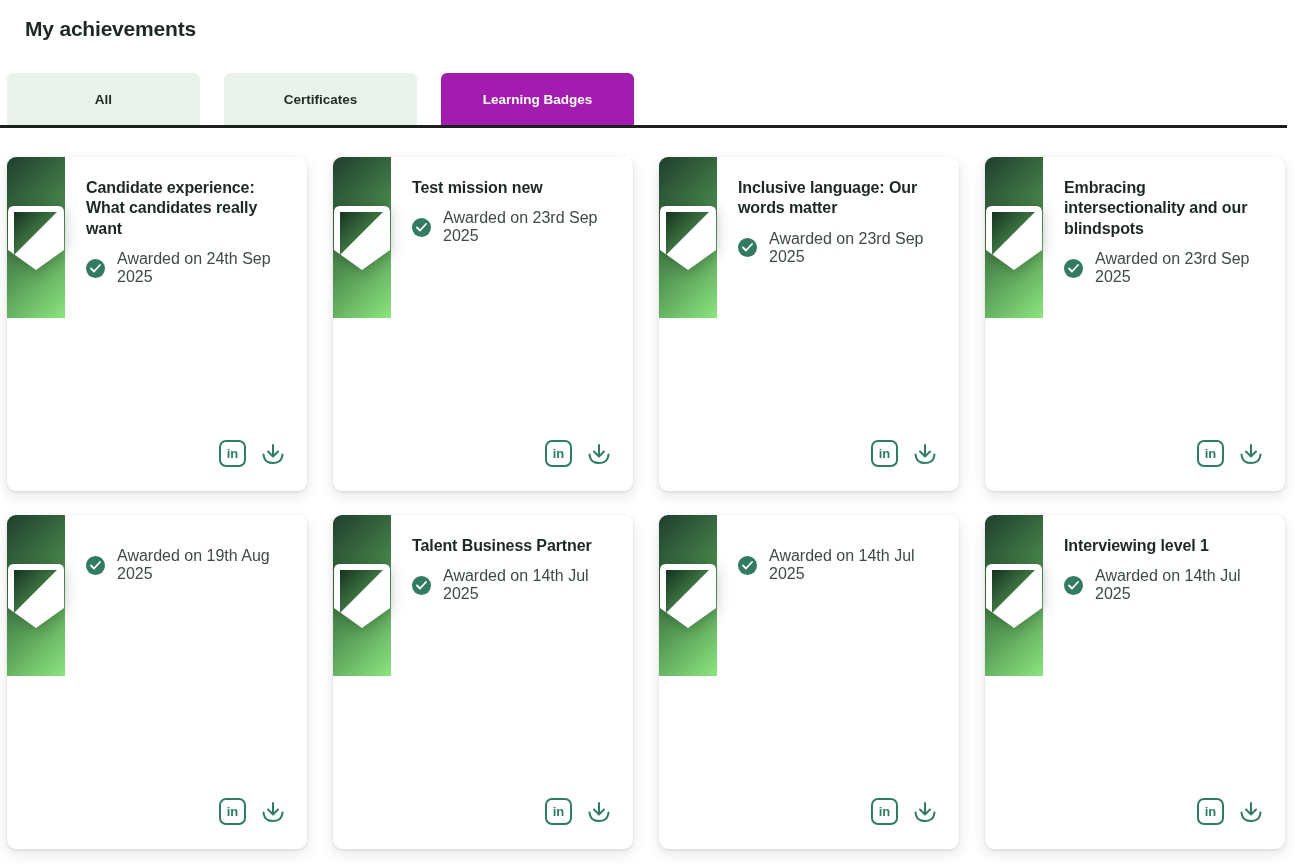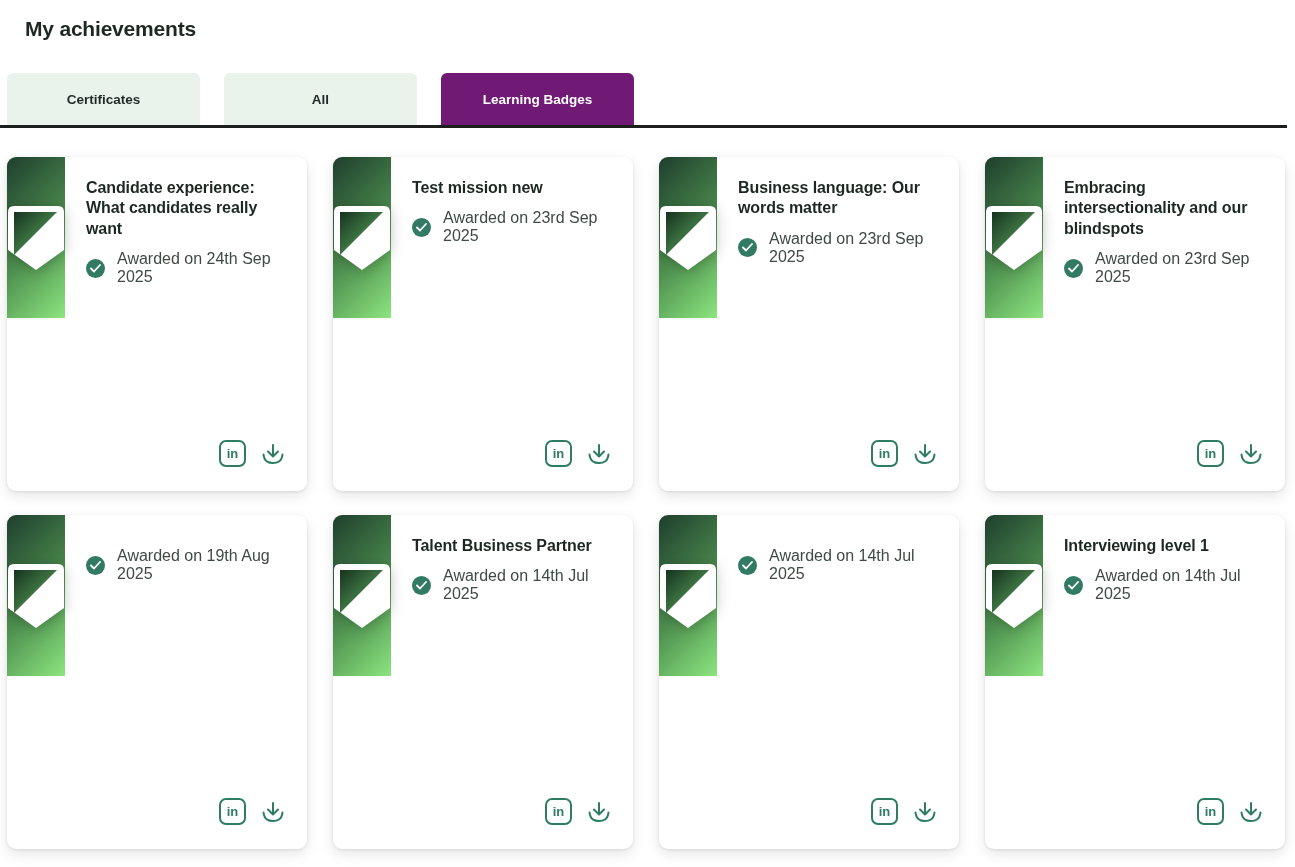--- a/index.html
+++ b/index.html
@@ -2,21 +2,21 @@
 <html><head>
 <meta charset="utf-8">
 <style>
   html,body{margin:0;padding:0;background:#fff;}
   body{width:1295px;height:867px;overflow:hidden;font-family:"Liberation Sans",sans-serif;color:#1f2b26;}
   .page{width:1295px;}
   .page-title{margin:16px 0 0 25px;font-size:21px;line-height:26px;font-weight:700;letter-spacing:-0.2px;color:#1d2823;}
   .tabs-wrap{margin:31px 8px 0 0;border-bottom:3px solid #1b201e;display:flex;gap:24px;padding-left:7px;}
   .tab{width:193px;height:52px;display:flex;align-items:center;justify-content:center;
        font-size:13.5px;font-weight:700;color:#1f2b26;background:#e9f2eb;border-radius:6px 6px 0 0;cursor:pointer;}
-  .tab.active{background:#701a75;color:#ffffff;}
+  .tab.active{background:#a21caf;color:#ffffff;}
   .grid{margin:29px 7px 0 7px;display:grid;grid-template-columns:repeat(4,300px);column-gap:26px;row-gap:24px;}
   .card{height:334px;background:#fff;border-radius:9px;overflow:hidden;display:flex;flex-direction:row;
         box-shadow:0 1px 3px rgba(16,24,40,.10),0 5px 14px rgba(16,24,40,.10);}
   .banner{height:161px;flex:none;display:flex;align-items:center;justify-content:center;
           background:linear-gradient(135deg,#1e3e2d 0%,#4f9150 55%,#8ce57f 100%);}
   .shield{filter:drop-shadow(0 2px 7px rgba(0,0,0,.25));}
   .card-body{flex:1;display:flex;flex-direction:column;padding:21px 21px 24px 21px;box-sizing:border-box;}
   .card-title{font-size:16px;font-weight:700;line-height:1.28;color:#1d2823;letter-spacing:-0.1px;}
   .awarded-row{margin-top:11px;display:flex;align-items:center;gap:12px;}
   .check{width:19px;height:19px;border-radius:50%;background:#327a63;display:flex;align-items:center;justify-content:center;flex:none;}
@@ -36,22 +36,22 @@
       <stop offset="0" stop-color="#16331f"></stop>
       <stop offset="1" stop-color="#63b264"></stop>
     </linearGradient>
   </defs>
 </svg>
 
 <div class="page">
   <h1 class="page-title">My achievements</h1>
 
   <div class="tabs-wrap">
+    <div class="tab">All</div>
     <div class="tab">Certificates</div>
-    <div class="tab">All</div>
     <div class="tab active">Learning Badges</div>
   </div>
 
   <div class="grid">
 
     <div class="card">
       <div class="banner">
         <svg class="shield" width="58" height="66" viewBox="0 0 58 66">
           <path d="M7 1 H51 Q57 1 57 7 V45 L29 65 L1 45 V7 Q1 1 7 1 Z" fill="#ffffff"></path>
           <path d="M7 7 H50 L7 50 Z" fill="url(#triGrad)"></path>
@@ -115,21 +115,21 @@
     </div>
 
     <div class="card">
       <div class="banner">
         <svg class="shield" width="58" height="66" viewBox="0 0 58 66">
           <path d="M7 1 H51 Q57 1 57 7 V45 L29 65 L1 45 V7 Q1 1 7 1 Z" fill="#ffffff"></path>
           <path d="M7 7 H50 L7 50 Z" fill="url(#triGrad)"></path>
         </svg>
       </div>
       <div class="card-body">
-        <div class="card-title">Business language: Our words matter</div>
+        <div class="card-title">Inclusive language: Our words matter</div>
         <div class="awarded-row">
           <span class="check">
             <svg width="11" height="9" viewBox="0 0 11 9">
                 <path d="M1 4.5 L4 7.5 L10 1" fill="none" stroke="#fff" stroke-width="1.8" stroke-linecap="round" stroke-linejoin="round"></path>
               </svg>
           </span>
           <span class="awarded-text">Awarded on 23rd Sep 2025</span>
         </div>
         <div class="actions">
           <button class="li-btn">

